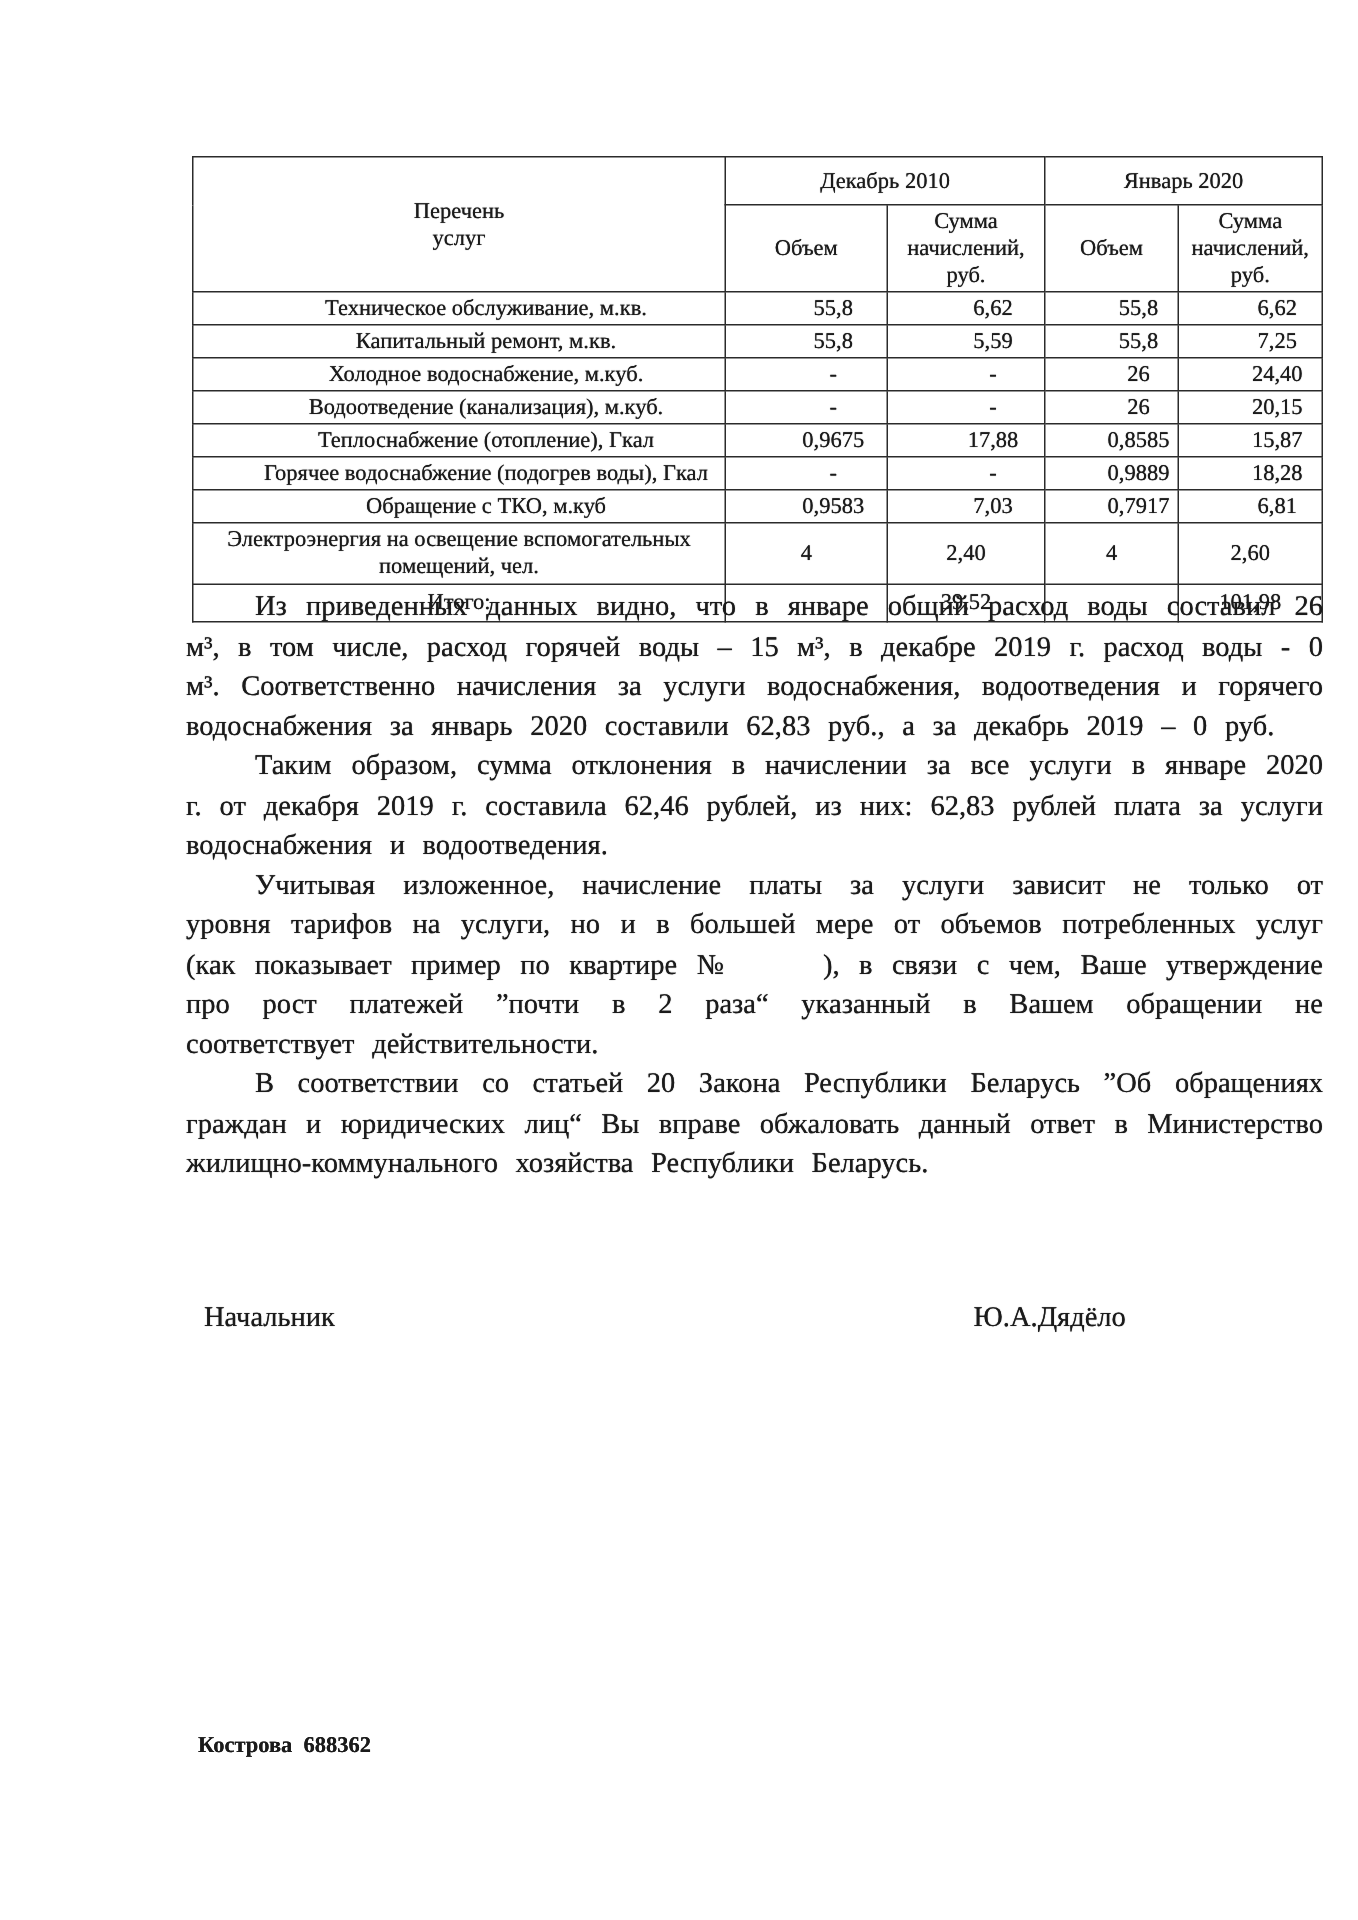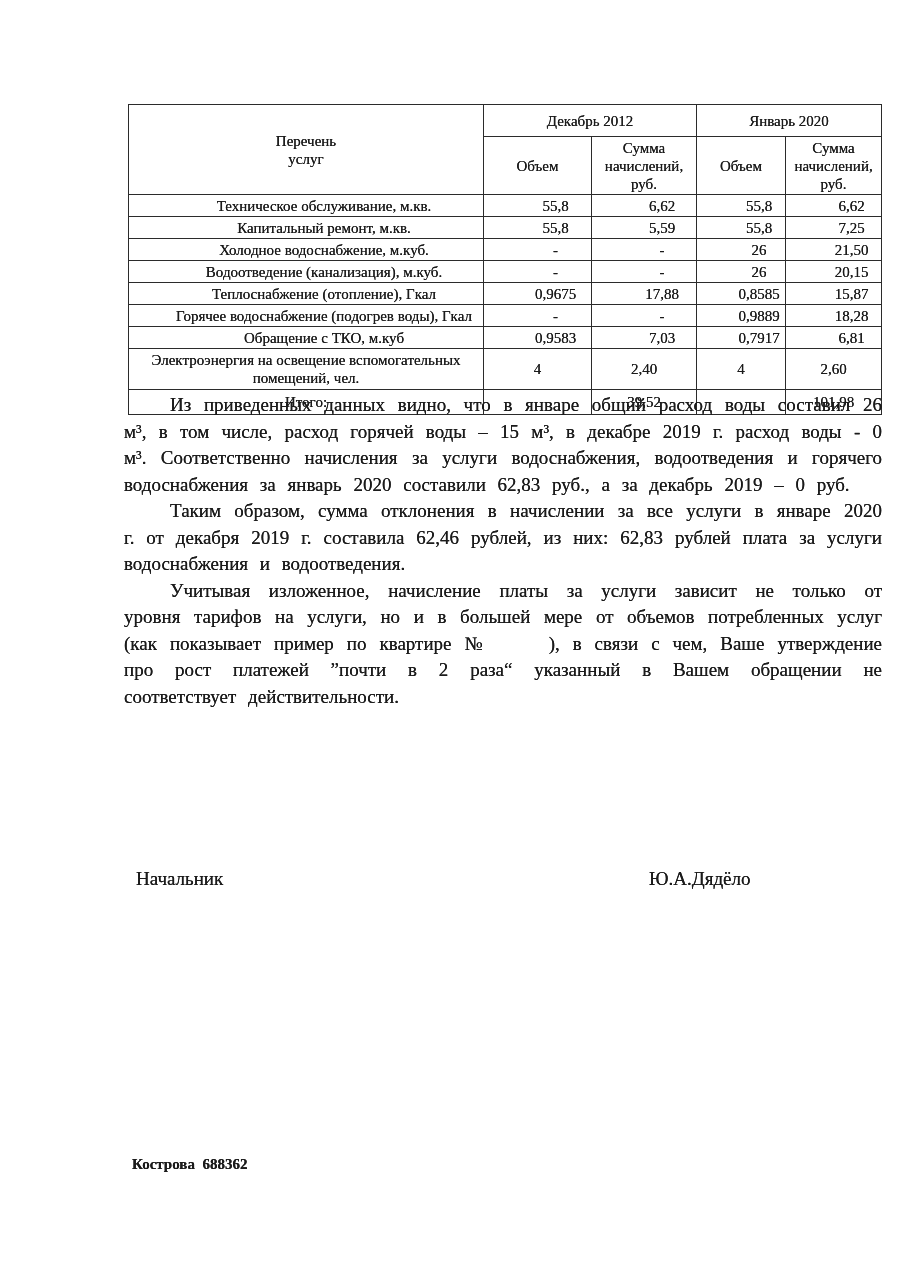--- a/index.html
+++ b/index.html
@@ -99,21 +99,21 @@
       <col style="width:355px">
       <col style="width:108px">
       <col style="width:105px">
       <col style="width:89px">
       <col style="width:96px">
     </colgroup>
     <thead>
       <tr>
         <th rowspan="2" class="svc-h">Перечень
 услуг</th>
-        <th colspan="2" class="month">Декабрь  2012</th>
+        <th colspan="2" class="month">Декабрь  2010</th>
         <th colspan="2" class="month">Январь  2020</th>
       </tr>
       <tr>
         <th class="sub">Объем</th>
         <th class="sub">Сумма
 начислений,
 руб.</th>
         <th class="sub">Объем</th>
         <th class="sub">Сумма
 начислений,
@@ -133,21 +133,21 @@
         <td>55,8</td>
         <td>5,59</td>
         <td>55,8</td>
         <td>7,25</td>
       </tr>
       <tr class="r">
         <td class="name">Холодное водоснабжение, м.куб.</td>
         <td>-</td>
         <td>-</td>
         <td>26</td>
-        <td>21,50</td>
+        <td>24,40</td>
       </tr>
       <tr class="r">
         <td class="name">Водоотведение (канализация), м.куб.</td>
         <td>-</td>
         <td>-</td>
         <td>26</td>
         <td>20,15</td>
       </tr>
       <tr class="r">
         <td class="name">Теплоснабжение (отопление), Гкал</td>
@@ -184,20 +184,21 @@
         <td></td>
         <td>101,98</td>
       </tr>
     </tbody>
   </table>
 
   <div class="body-text">
     <p>Из приведенных данных видно, что в январе общий расход воды составил 26 м³, в том числе, расход горячей воды – 15 м³, в декабре 2019 г. расход воды - 0 м³. Соответственно начисления за услуги водоснабжения, водоотведения и горячего водоснабжения за январь 2020 составили 62,83 руб., а за декабрь 2019 – 0 руб.</p>
     <p>Таким образом, сумма отклонения в начислении за все услуги в январе 2020 г. от декабря 2019 г. составила 62,46 рублей, из них: 62,83 рублей плата за услуги водоснабжения и водоотведения.</p>
     <p>Учитывая изложенное, начисление платы за услуги зависит не только от уровня тарифов на услуги, но и в большей мере от объемов потребленных услуг (как показывает пример по квартире №&nbsp;&nbsp;&nbsp;&nbsp;&nbsp;), в связи с чем, Ваше утверждение про рост платежей ”почти в 2 раза“ указанный в Вашем обращении не соответствует действительности.</p>
+    <p>В соответствии со статьей 20 Закона Республики Беларусь ”Об обращениях граждан и юридических лиц“ Вы вправе обжаловать данный ответ в Министерство жилищно-коммунального хозяйства Республики Беларусь.</p>
   </div>
 
   <div class="signature">
     <span class="sig-title">Начальник</span>
     <span class="sig-name">Ю.А.Дядёло</span>
   </div>
 
   <div class="footer-note">Кострова  688362</div>
 
 </div>

